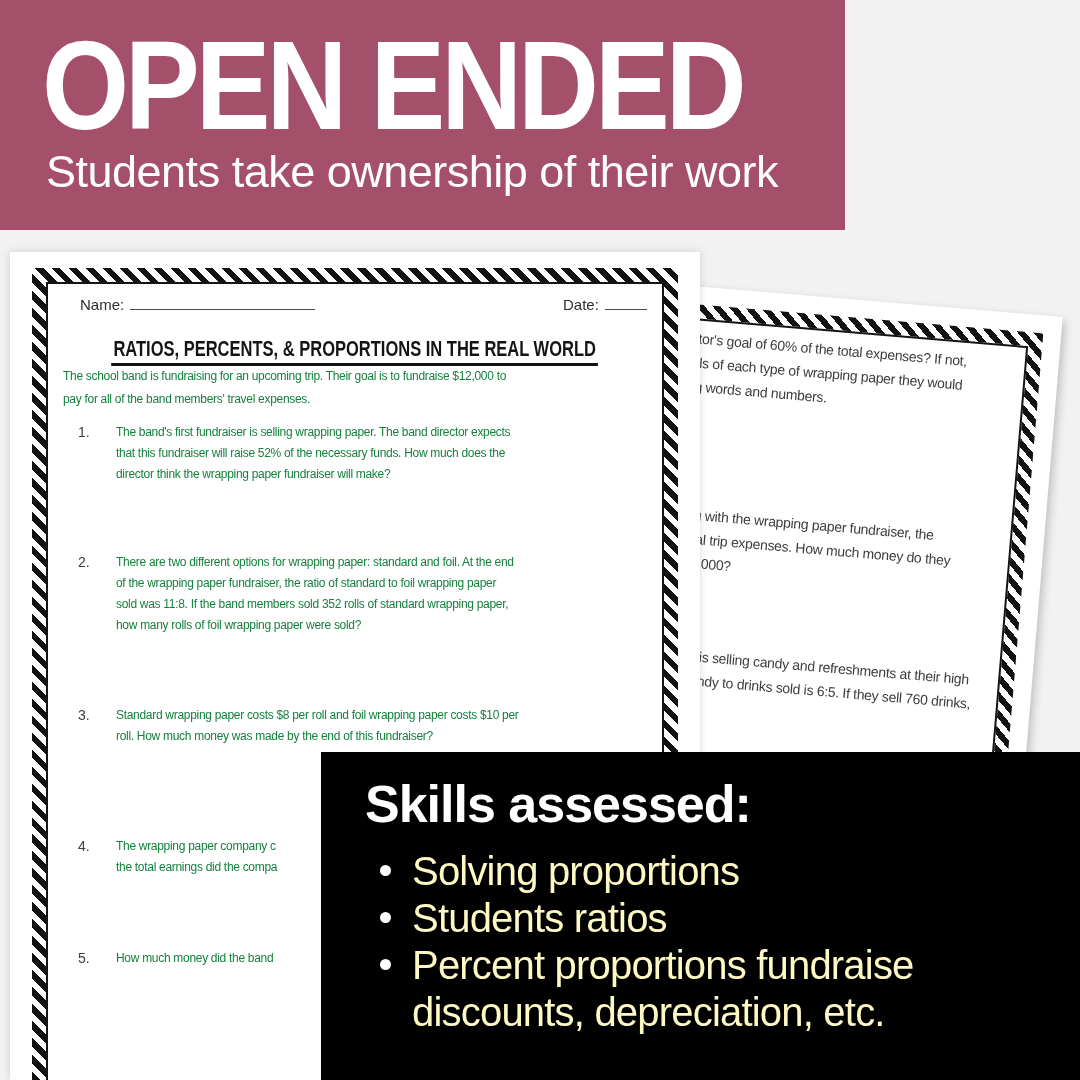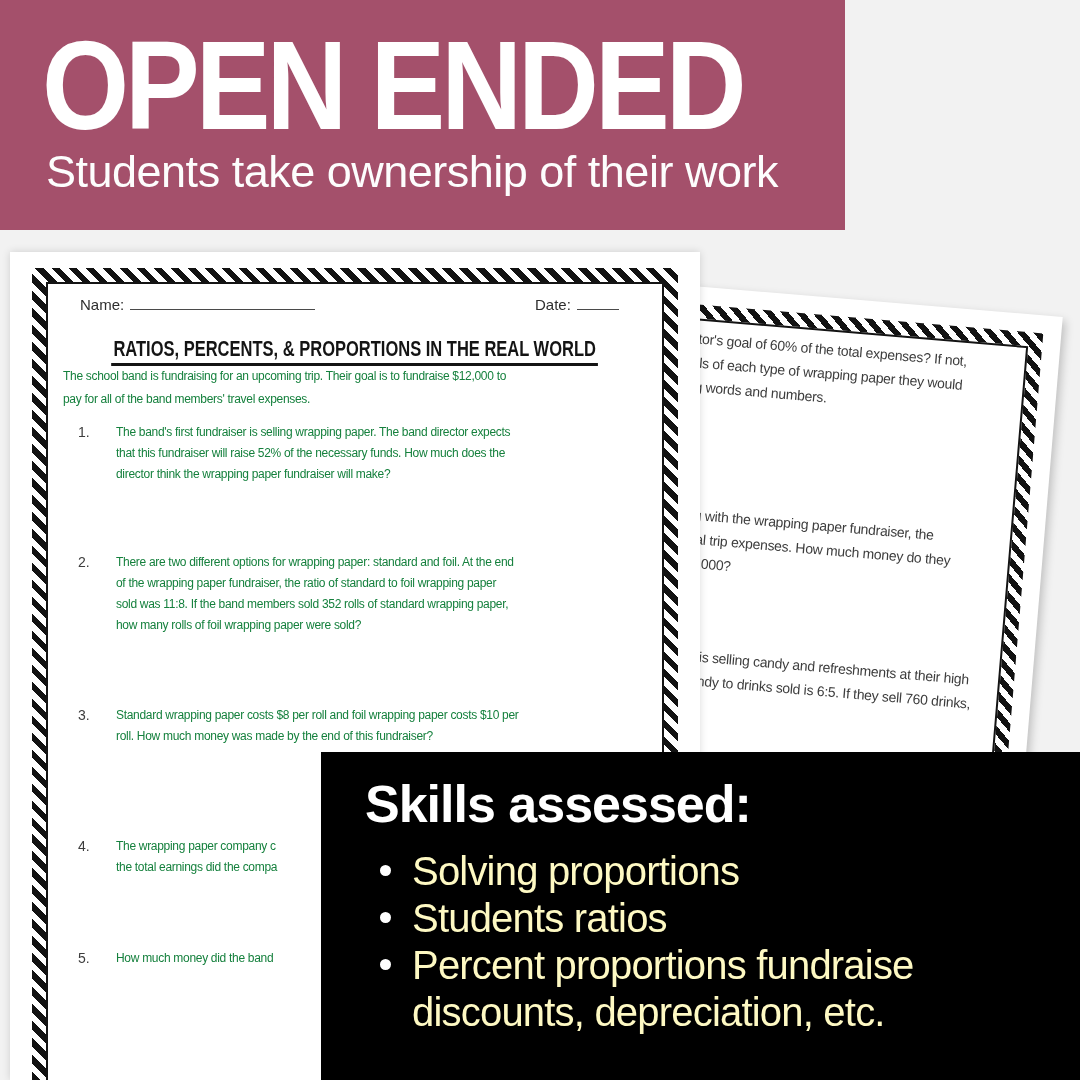--- a/index.html
+++ b/index.html
@@ -47,21 +47,21 @@
     transform:rotate(4.8deg); transform-origin:left top;
     box-shadow:3px 4px 10px rgba(0,0,0,0.22);
   }
   .back-page .page-frame { left:18px; right:18px; top:18px; bottom:-30px; }
 
   
   .ws-text { color:#15803d; font-size:12px; letter-spacing:-0.3px; line-height:21px; white-space:pre-line; }
 
   .ws-namerow { position:absolute; left:57px; top:44px; width:590px; color:#2e2e2e; font-size:15px; }
   .ws-name { position:absolute; left:13px; top:0; }
-  .ws-date { position:absolute; left:468px; top:0; }
+  .ws-date { position:absolute; left:496px; top:0; }
   .blank-line { display:inline-block; border-bottom:1.5px solid #4a4a4a; height:13px; vertical-align:baseline; }
   .blank-line.name { width:185px; margin-left:6px; }
   .blank-line.date { width:42px;  margin-left:6px; }
 
   .ws-title { position:absolute; left:4px; top:84px; width:690px; text-align:left;margin-left:16px; }
   .ws-title-text {
     display:inline-block; transform:scale(0.75,1); transform-origin:center top;
     font-size:22px; font-weight:800; color:#141414; letter-spacing:0;
     border-bottom:3px solid #141414; padding:0 3px 1px; white-space:nowrap;
   }

